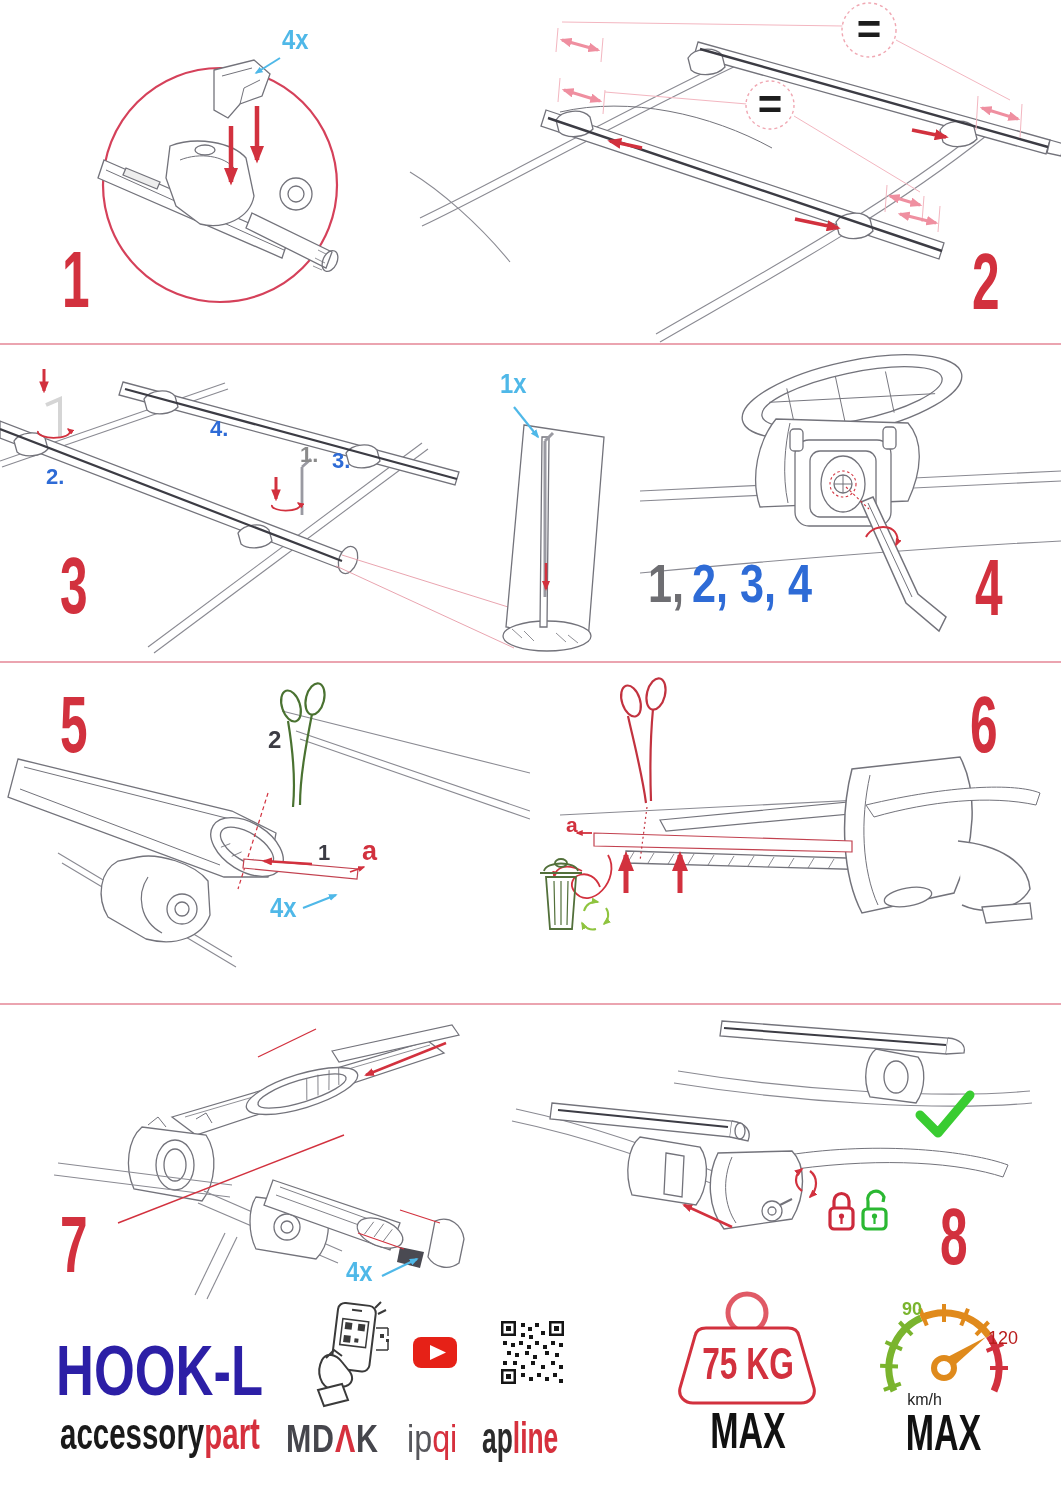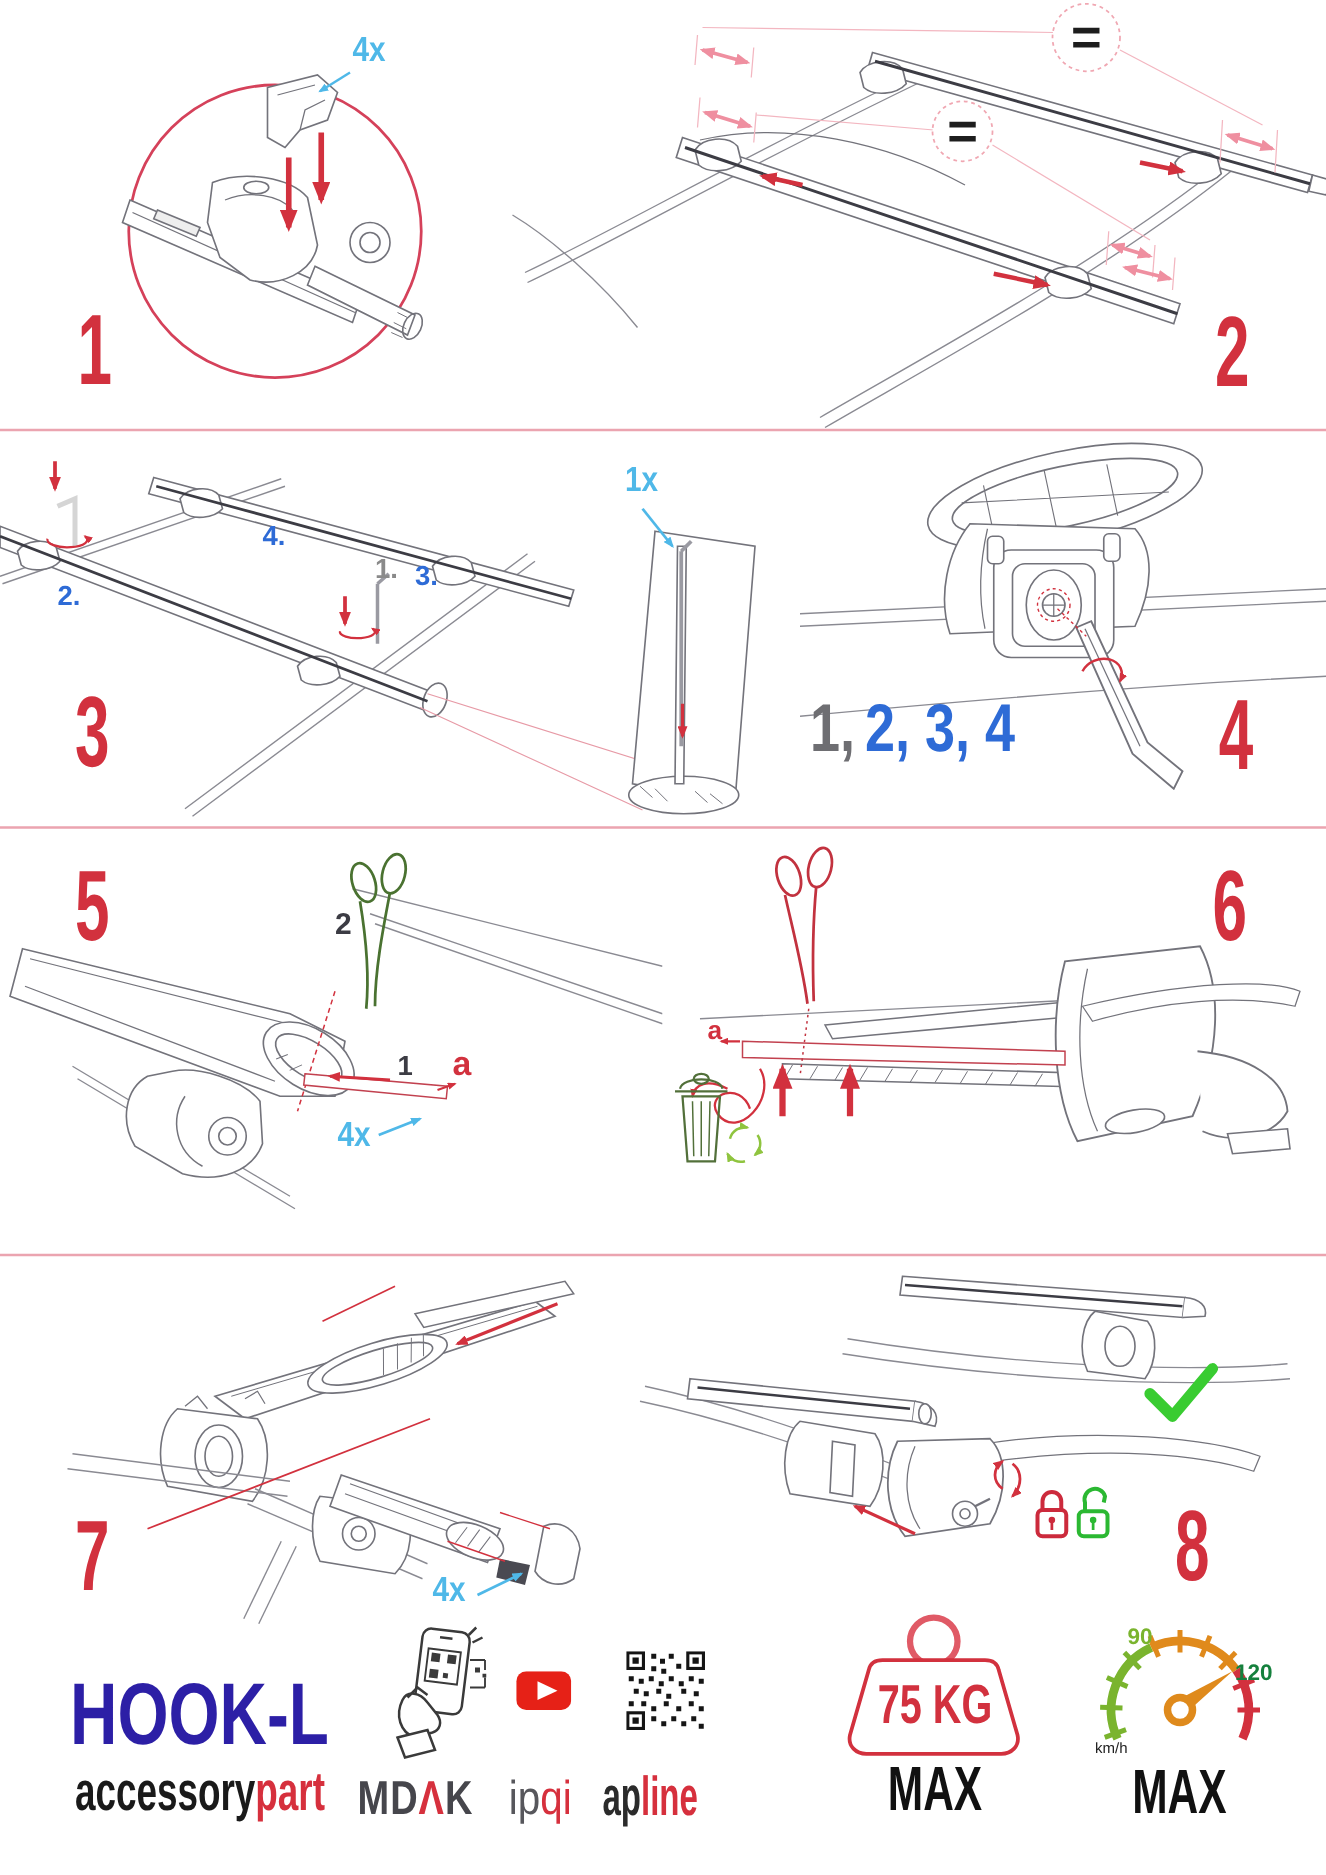--- a/index.html
+++ b/index.html
@@ -32,23 +32,23 @@
        transform:scaleX(0.85);transform-origin:0 0;white-space:nowrap;}
   .ipqi .g{color:#57575c;} .ipqi .r{color:#d6303d;}
   .apline{position:absolute;left:482px;top:1416px;font-size:44px;font-weight:bold;line-height:1;
        transform:scaleX(0.6);transform-origin:0 0;white-space:nowrap;}
   .apline .blk{color:#2b2b2b;} .apline .rd{color:#d6303d;}
   .wval{position:absolute;left:668px;top:1342px;width:160px;text-align:center;color:#d2313e;
        font-weight:bold;font-size:44px;line-height:1;transform:scaleX(0.72);}
   .wmax{position:absolute;left:668px;top:1406px;width:160px;text-align:center;color:#111;
        font-weight:bold;font-size:50px;line-height:1;transform:scaleX(0.68);}
   .s60{position:absolute;left:902px;top:1300px;color:#7ab42e;font-weight:bold;font-size:18px;line-height:1;}
-  .s120{position:absolute;left:988px;top:1329px;color:#15803d;font-weight:bold;font-size:18px;line-height:1;}
-  .sunit{position:absolute;left:876px;top:1392px;width:135px;color:#222;
-       font-size:12px;line-height:1;}
+  .s120{position:absolute;left:988px;top:1329px;color:#b91c1c;font-weight:normal;font-size:18px;line-height:1;}
+  .sunit{position:absolute;left:857px;top:1392px;width:135px;text-align:center;color:#222;
+       font-size:16px;line-height:1;}
   .smax{position:absolute;left:876px;top:1408px;width:135px;text-align:center;color:#111;
        font-weight:bold;font-size:50px;line-height:1;transform:scaleX(0.68);}
 </style>
 </head>
 <body>
 
 <div class="canvas">
 
   <svg width="0" height="0" style="position:absolute">
     <defs>

